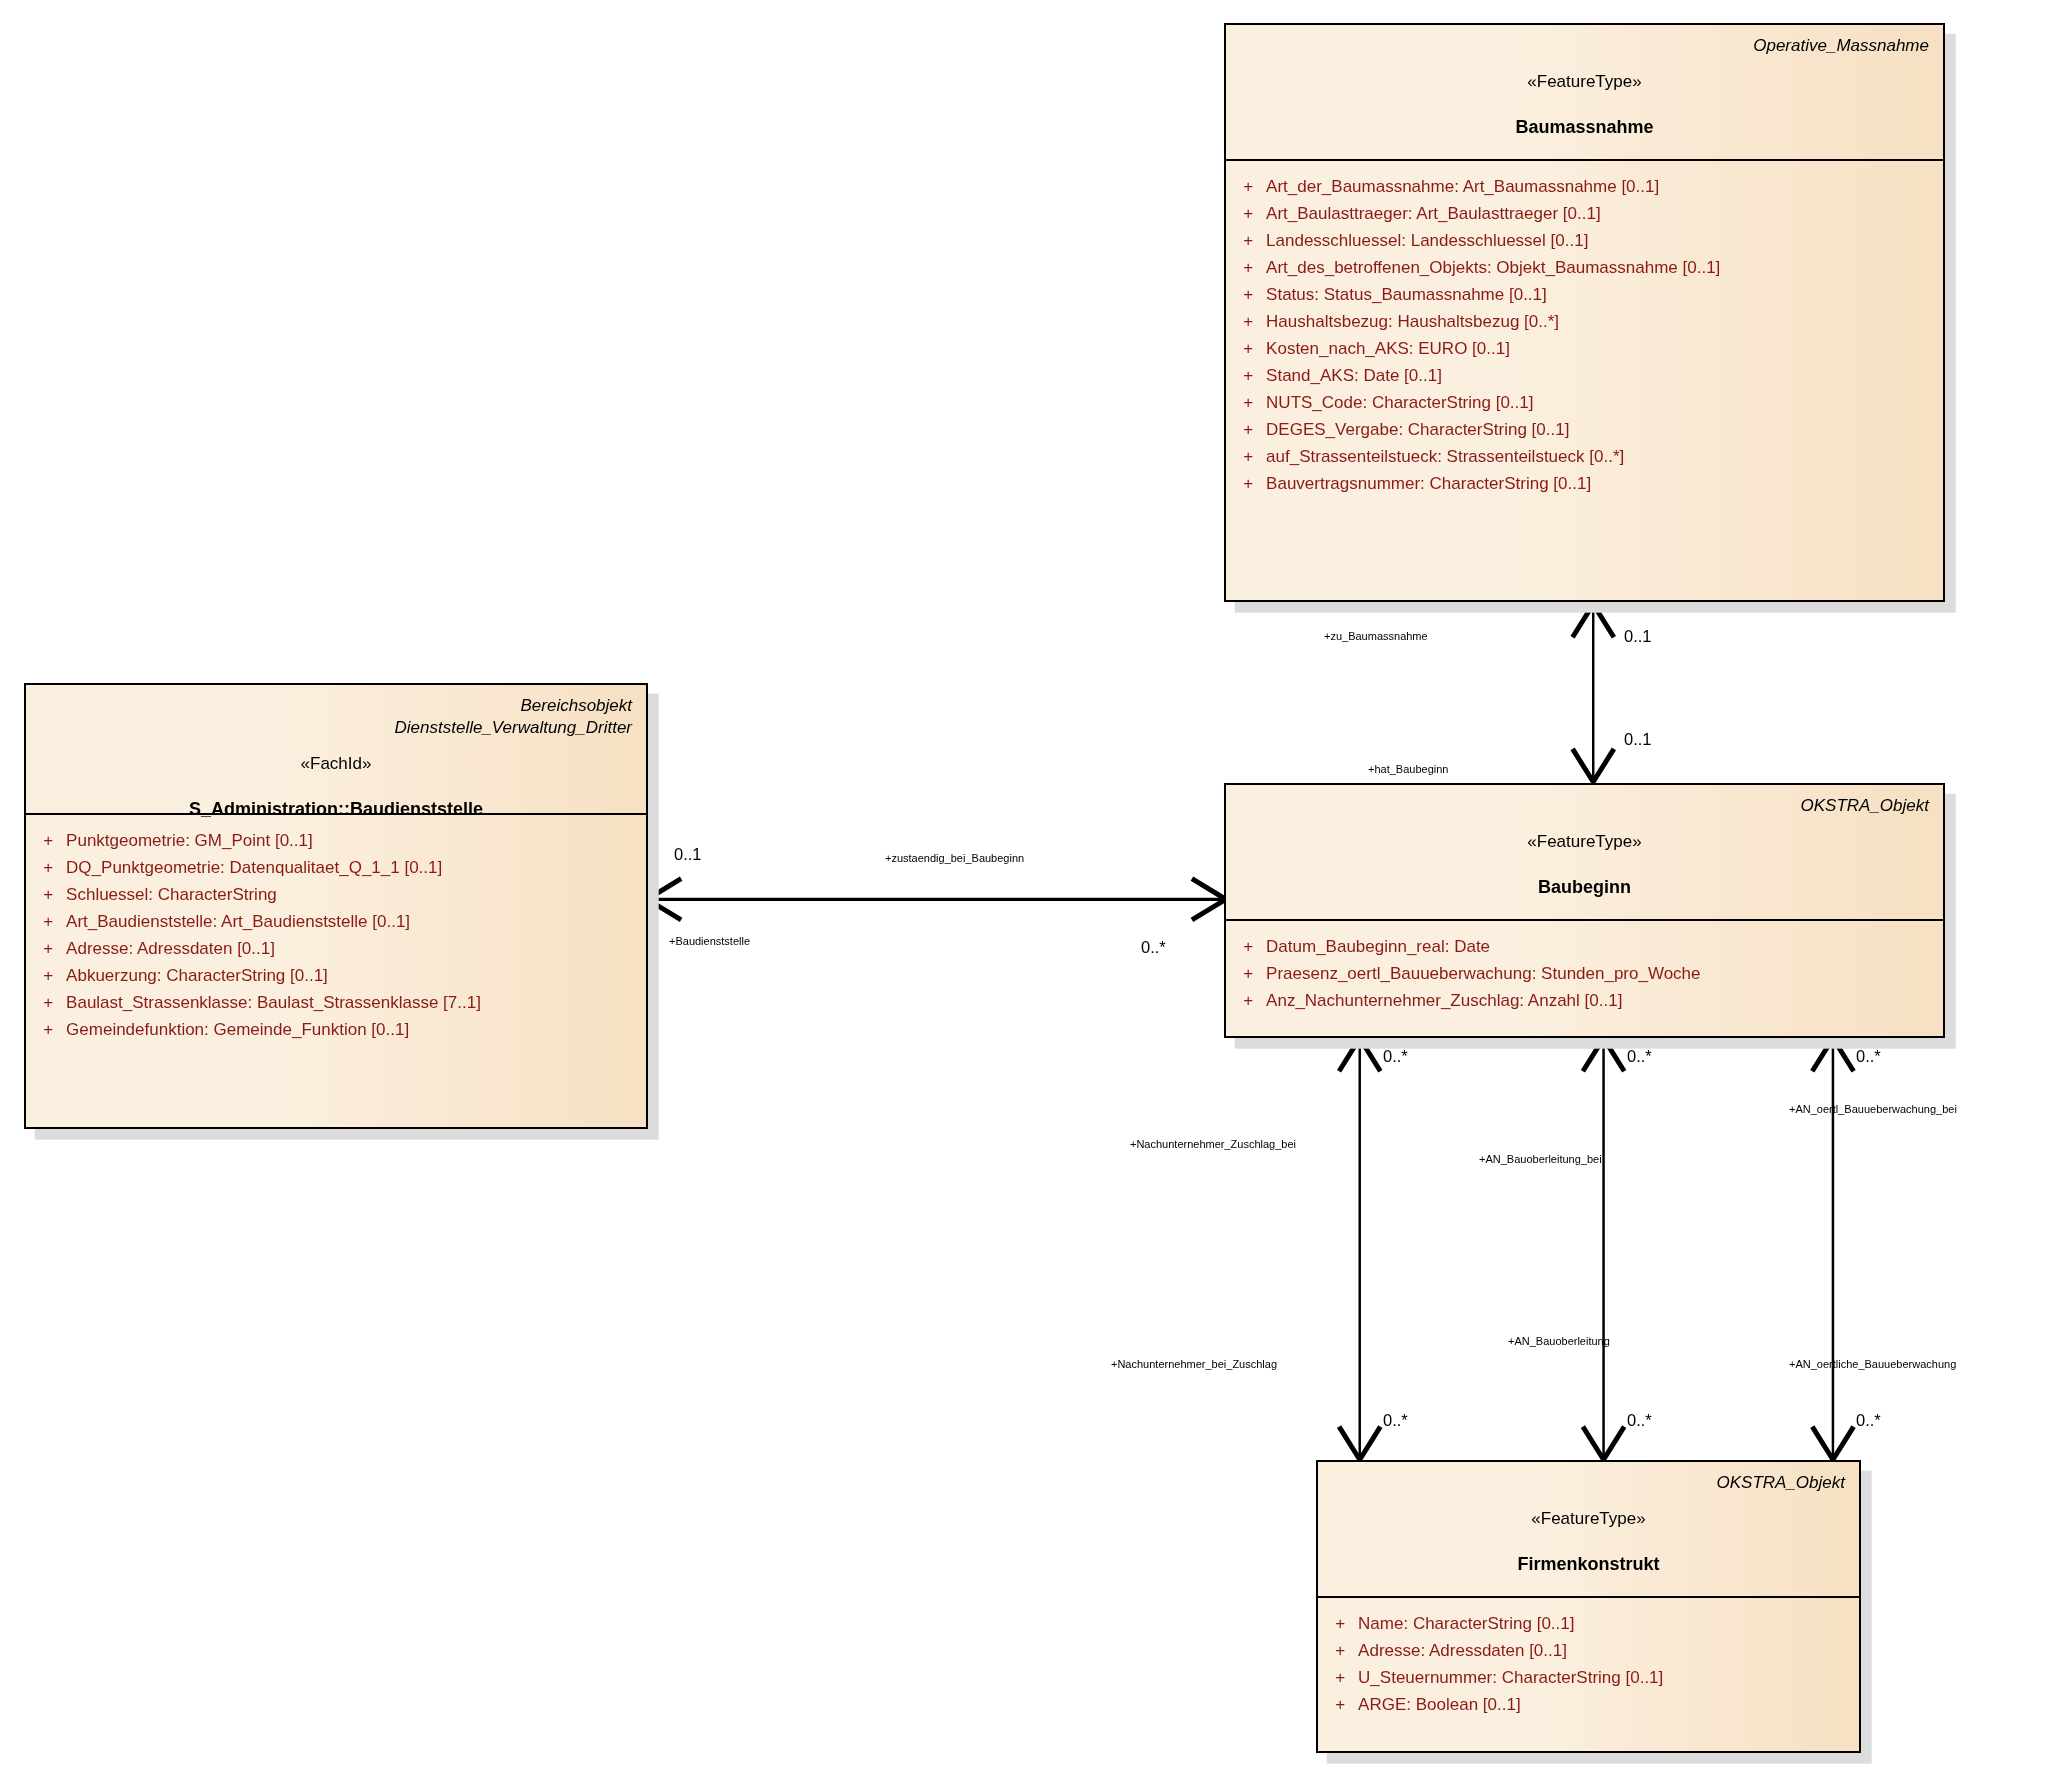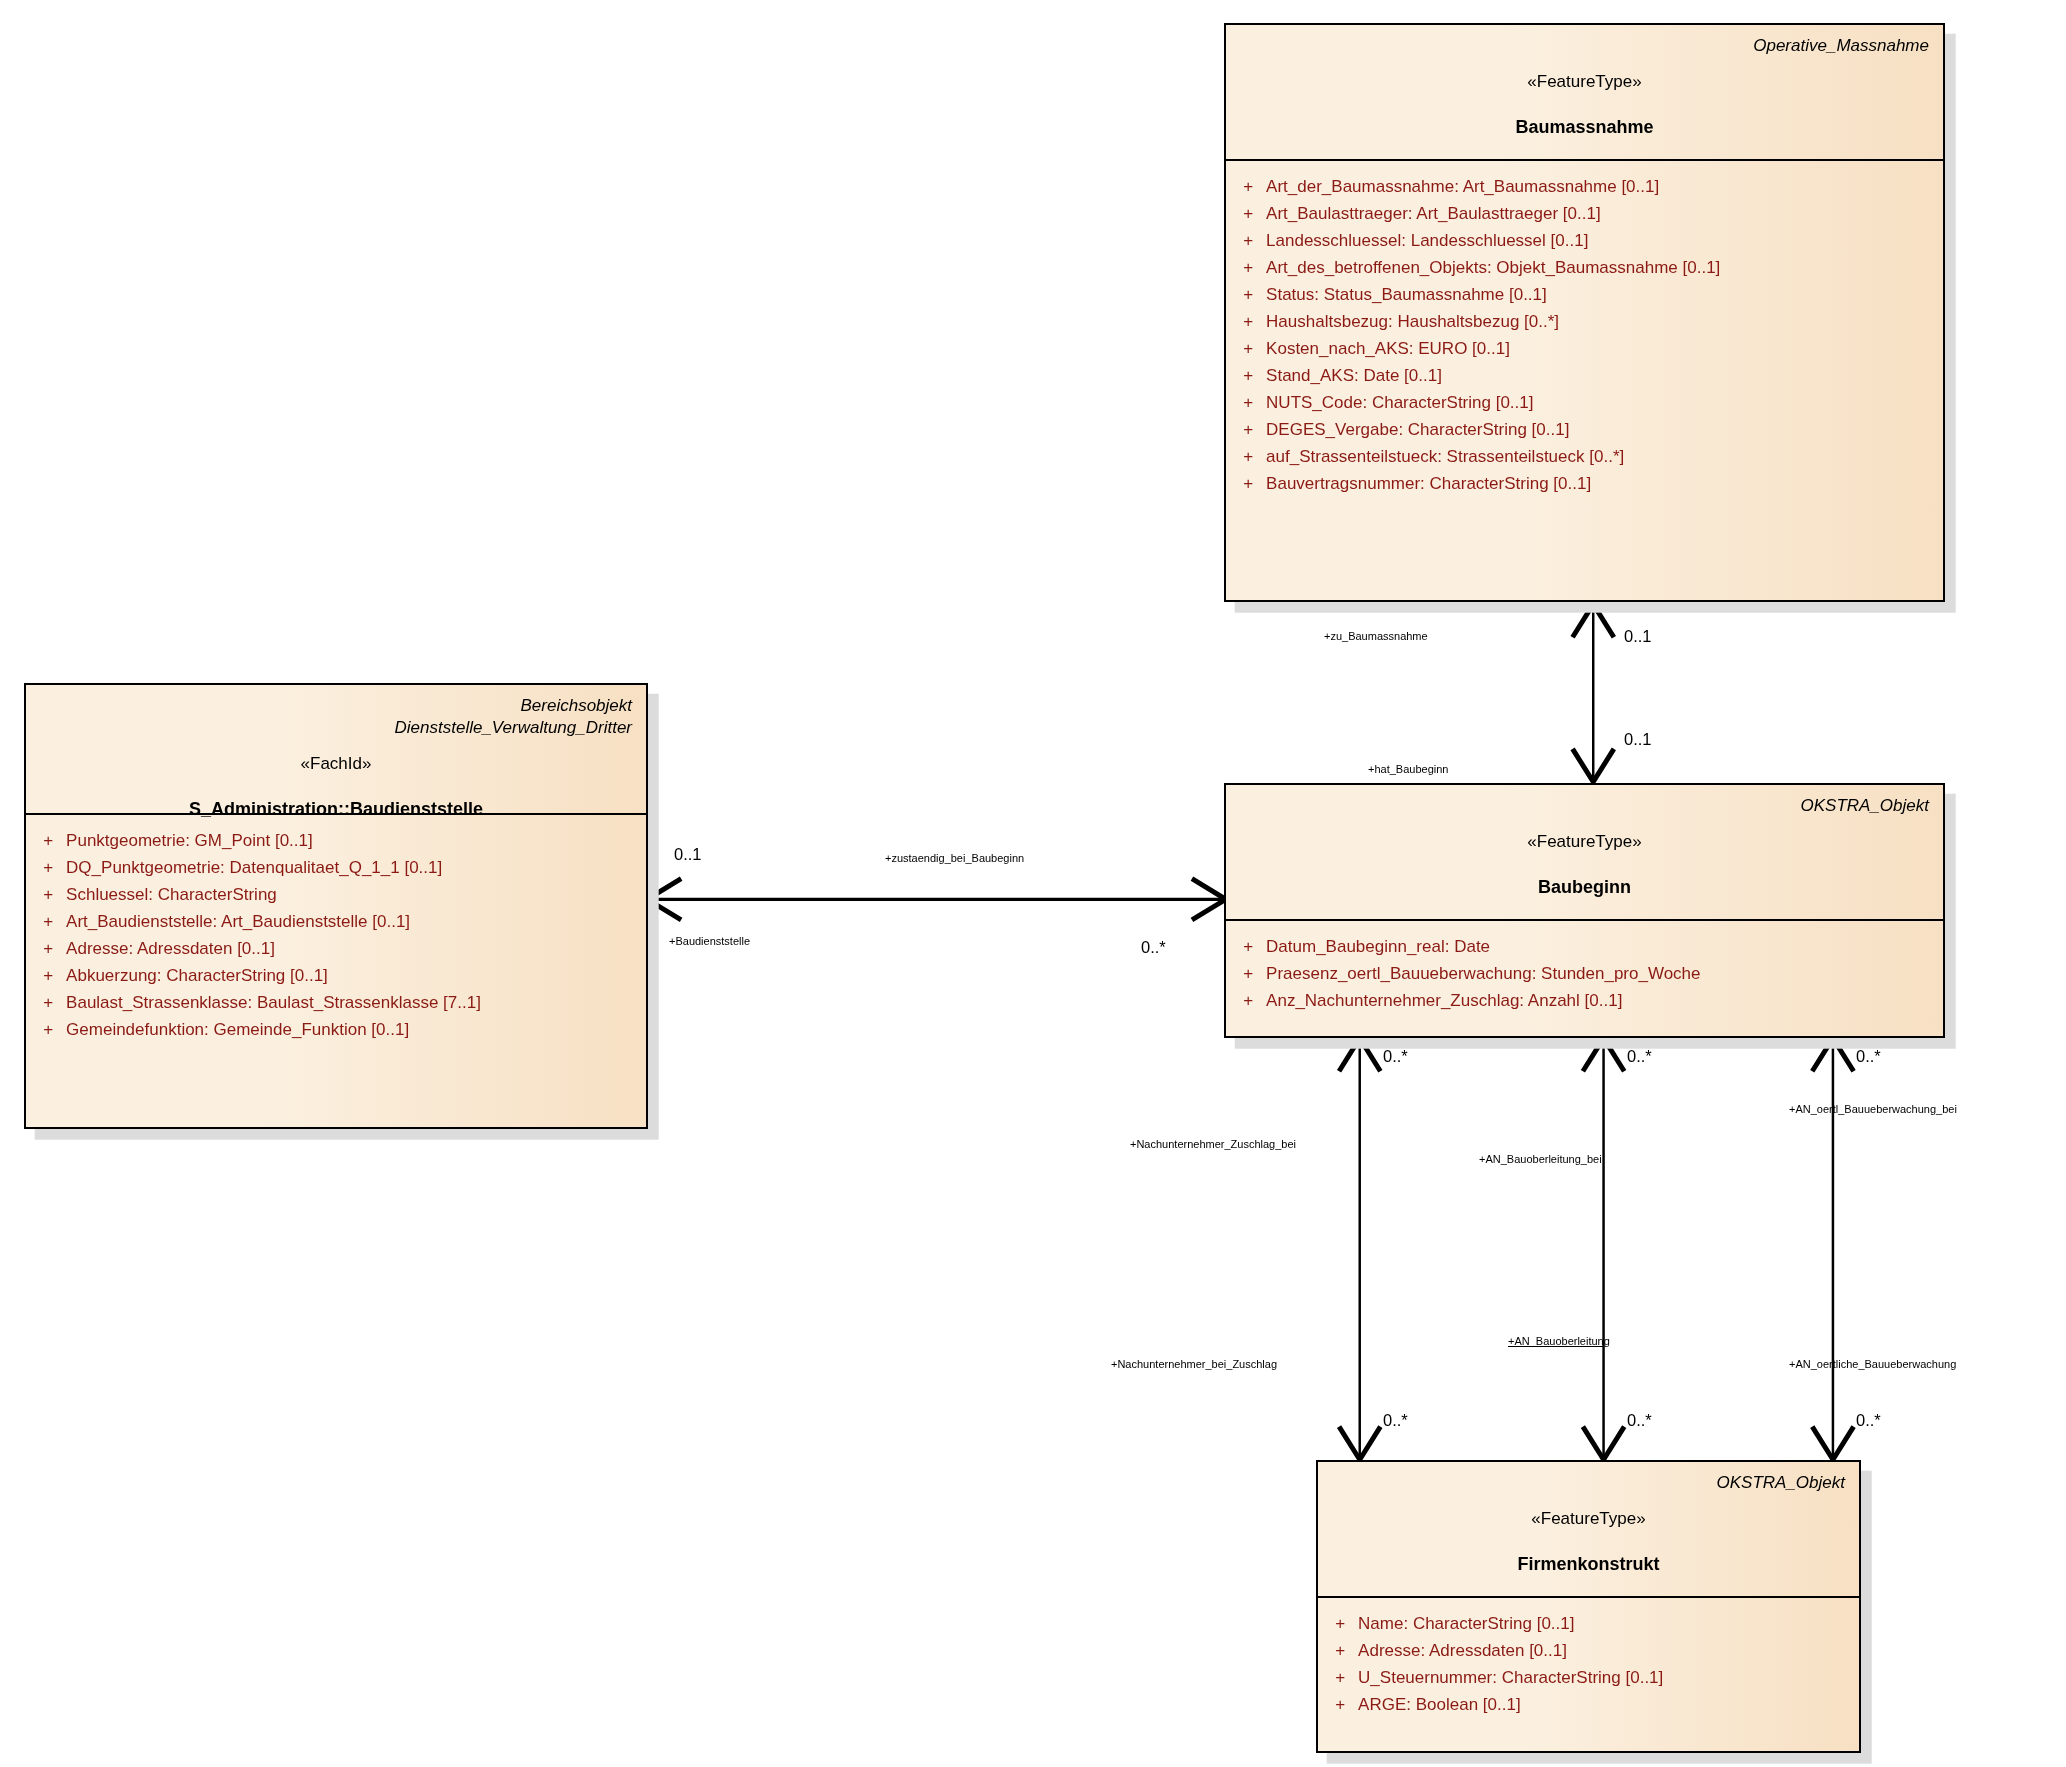--- a/index.html
+++ b/index.html
@@ -285,21 +285,21 @@
   <div class="edge-label" style="left:669px; top:936px;">+Baudienststelle</div>
   <div class="mult-label" style="left:1141px; top:939px;">0..*</div>
 
   <div class="mult-label" style="left:1383px; top:1048px;">0..*</div>
   <div class="edge-label" style="left:1111px; top:1139px;margin-left:19px;">+Nachunternehmer_Zuschlag_bei</div>
   <div class="edge-label" style="left:1111px; top:1359px;">+Nachunternehmer_bei_Zuschlag</div>
   <div class="mult-label" style="left:1383px; top:1412px;">0..*</div>
 
   <div class="mult-label" style="left:1627px; top:1048px;">0..*</div>
   <div class="edge-label" style="left:1479px; top:1154px;">+AN_Bauoberleitung_bei</div>
-  <div class="edge-label" style="left:1508px; top:1336px;text-decoration:underline;">+AN_Bauoberleitung</div>
+  <div class="edge-label" style="left:1508px; top:1336px;">+AN_Bauoberleitung</div>
   <div class="mult-label" style="left:1627px; top:1412px;">0..*</div>
 
   <div class="mult-label" style="left:1856px; top:1048px;">0..*</div>
   <div class="edge-label" style="left:1789px; top:1104px;">+AN_oertl_Bauueberwachung_bei</div>
   <div class="edge-label" style="left:1789px; top:1359px;">+AN_oertliche_Bauueberwachung</div>
   <div class="mult-label" style="left:1856px; top:1412px;">0..*</div>
 
 </div>
 
 

